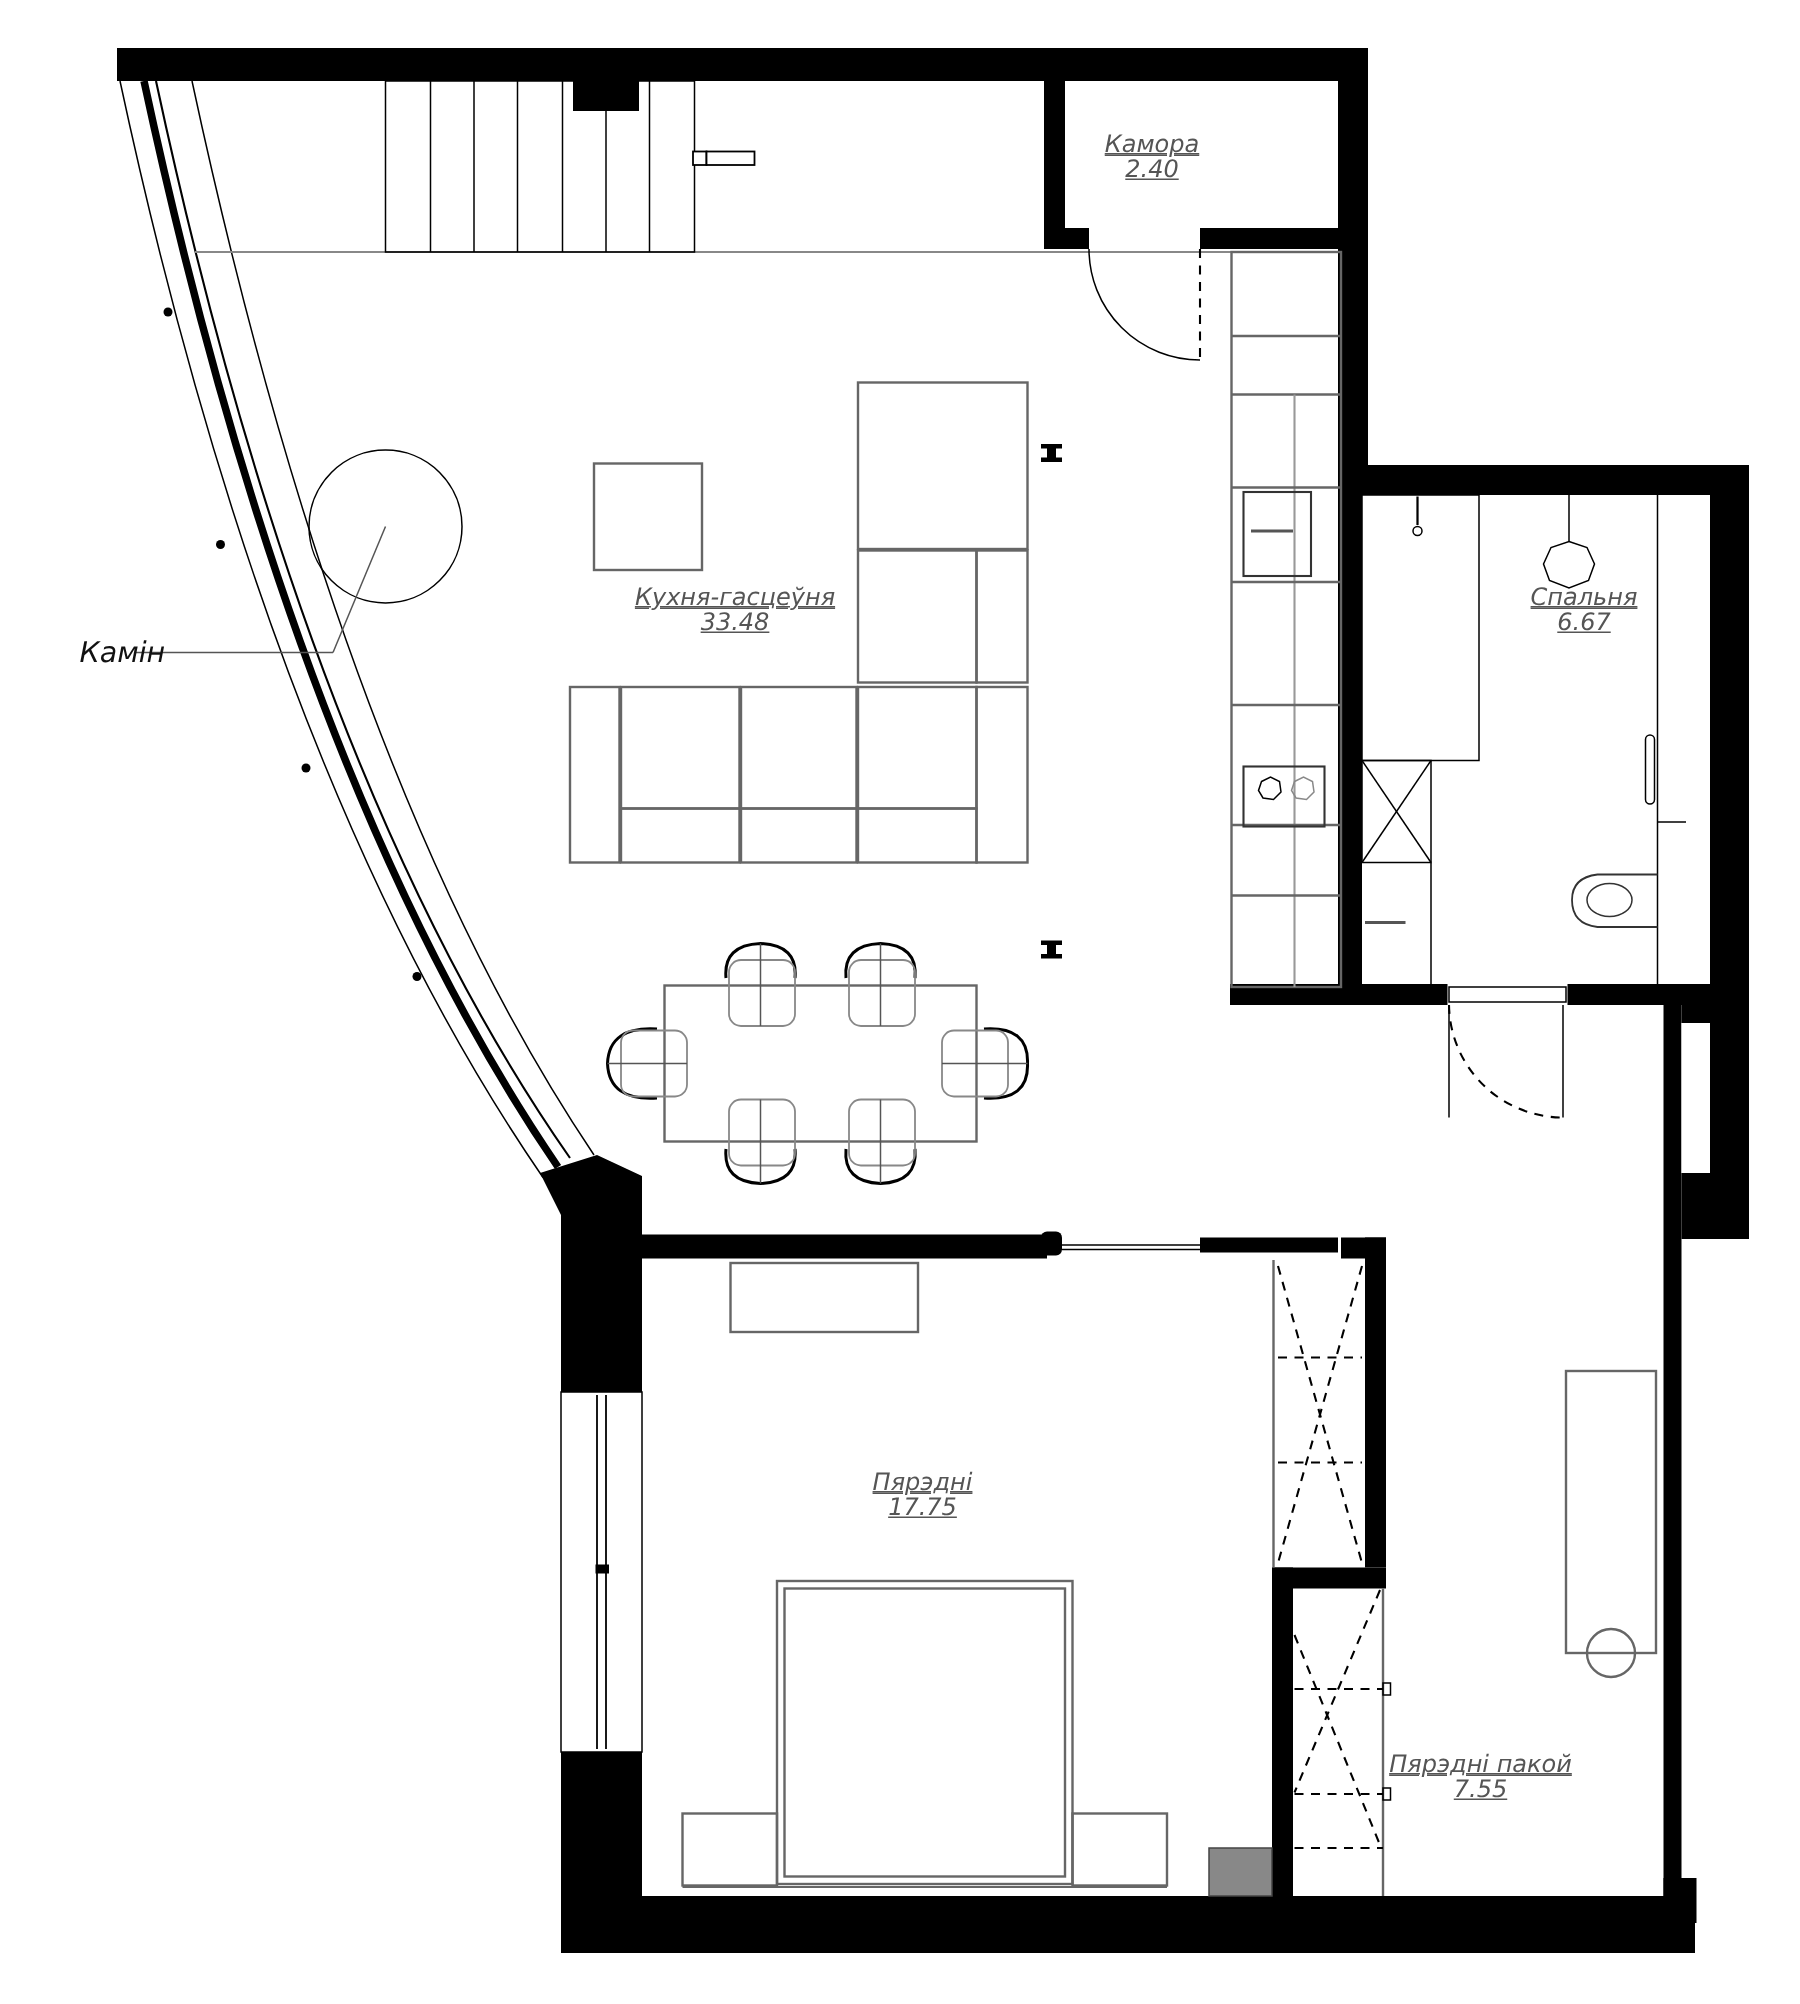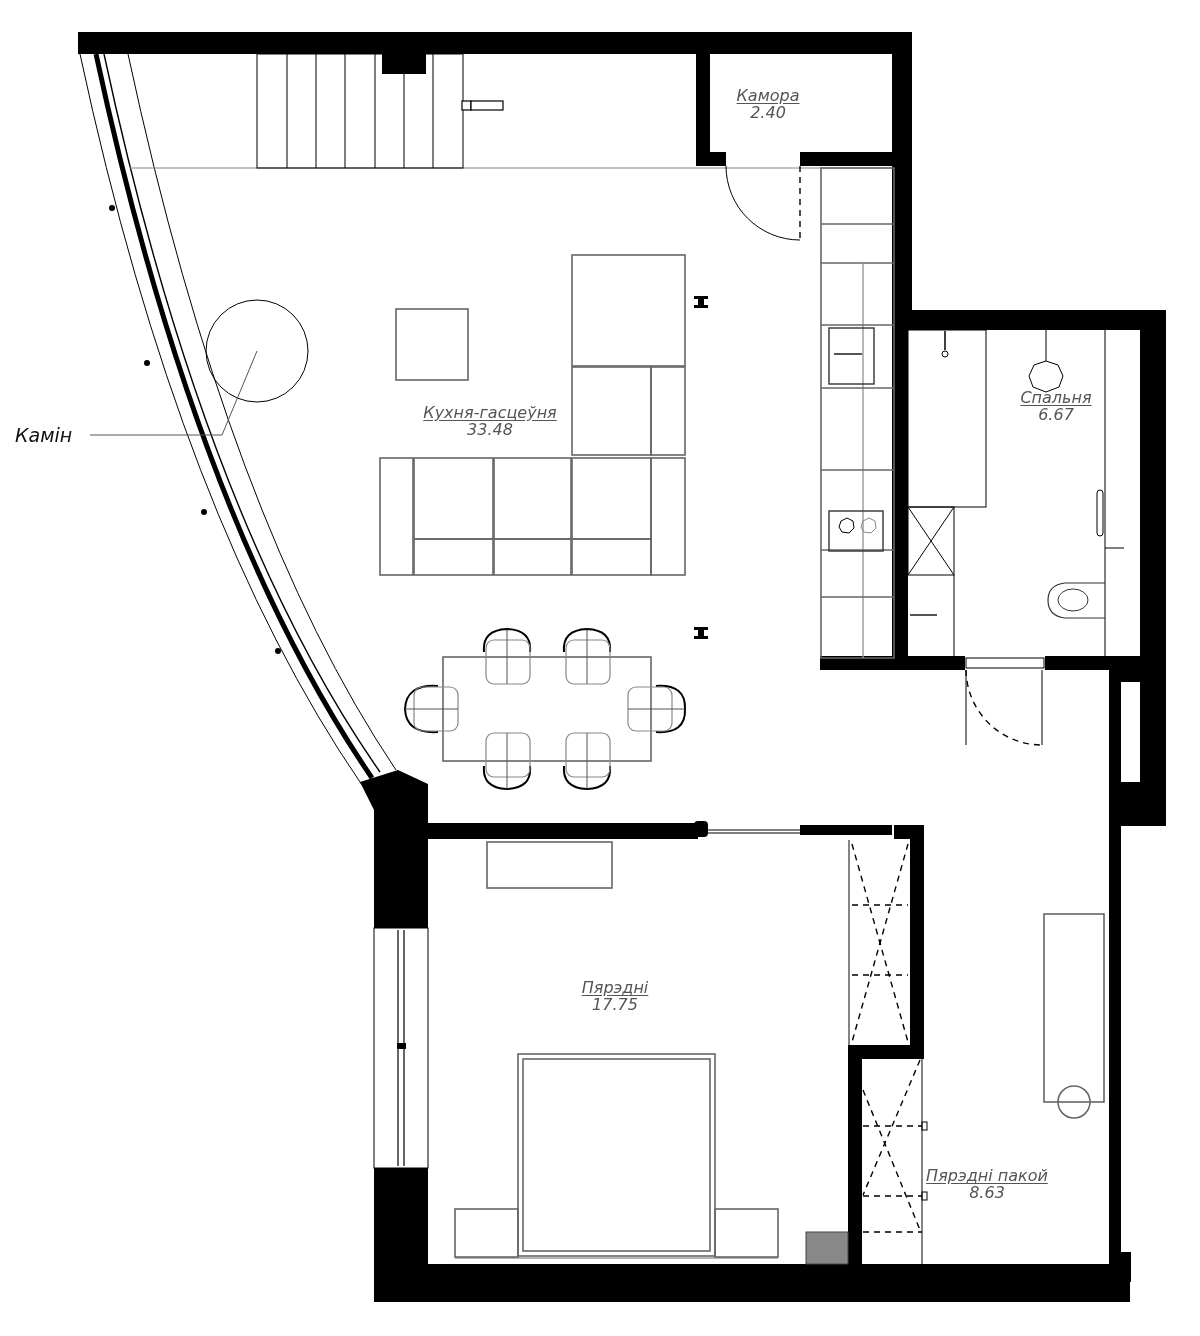--- a/index.html
+++ b/index.html
@@ -4,24 +4,24 @@
   <style>
     html, body { margin: 0; padding: 0; background: #ffffff; }
     body { width: 1200px; height: 1336px; overflow: hidden; position: relative; }
     #plan { position: absolute; left: 0; top: 0; width: 1200px; height: 1336px; }
     .wall { fill: #000; }
     .thin { fill: none; stroke: #666; stroke-width: 1.6; }
     .thin-dark { fill: none; stroke: #333; stroke-width: 1.4; }
     .fine { fill: none; stroke: #000; stroke-width: 1; }
     .dash { fill: none; stroke: #000; stroke-width: 1.4; stroke-dasharray: 6 5; }
     .gray-fill { fill: #888; stroke: #444; stroke-width: 1; }
-    .label { position: absolute; font-family: "DejaVu Sans", sans-serif; font-style: italic; color: #555; text-align: center; line-height: 1.05; }
+    .label { position: absolute; font-family: "DejaVu Sans", sans-serif; font-style: italic; color: #555; text-align: center; line-height: 1.05; text-decoration: underline; }
     .label .name { font-size: 16px; text-decoration: underline; text-underline-offset: 2px; display: block; white-space: nowrap; }
     .label .area { font-size: 16px; display: block; }
-    .callout { position: absolute; font-family: "DejaVu Sans", sans-serif; font-style: italic; font-size: 19px; color: #111; }
+    .callout { position: absolute; font-family: "DejaVu Sans", sans-serif; font-style: italic; font-size: 19px; color: #111; margin-left: 38px; }
   </style>
 </head>
 <body>
 
 <svg id="plan" viewBox="0 0 1200 1336" xmlns="http://www.w3.org/2000/svg">
 
   <g>
 
     <rect class="wall" x="78" y="32" width="834" height="22"></rect>
 
@@ -268,33 +268,33 @@
     <rect x="1044" y="914" width="60" height="188" class="thin"></rect>
     <circle cx="1074" cy="1102" r="16" class="thin"></circle>
   </g>
 </svg>
 
 <div class="label" style="left:720px; top:88px; width:96px;">
   <span class="name">Камора</span>
   <span class="area">2.40</span>
 </div>
 
-<div class="label" style="left:408px; top:405px; width:164px;">
+<div class="label" style="left:408px; top:390px; width:164px;">
   <span class="name">Кухня-гасцеўня</span>
   <span class="area">33.48</span>
 </div>
 
 <div class="label" style="left:1004px; top:390px; width:104px;">
   <span class="name">Спальня</span>
   <span class="area">6.67</span>
 </div>
 
 <div class="label" style="left:565px; top:980px; width:100px;">
   <span class="name">Пярэдні</span>
   <span class="area">17.75</span>
 </div>
 
 <div class="label" style="left:912px; top:1168px; width:150px;">
   <span class="name">Пярэдні пакой</span>
-  <span class="area">8.63</span>
+  <span class="area">7.55</span>
 </div>
 
 <div class="callout" style="left:15px; top:424px;">Камін</div>
 
 </body></html>

